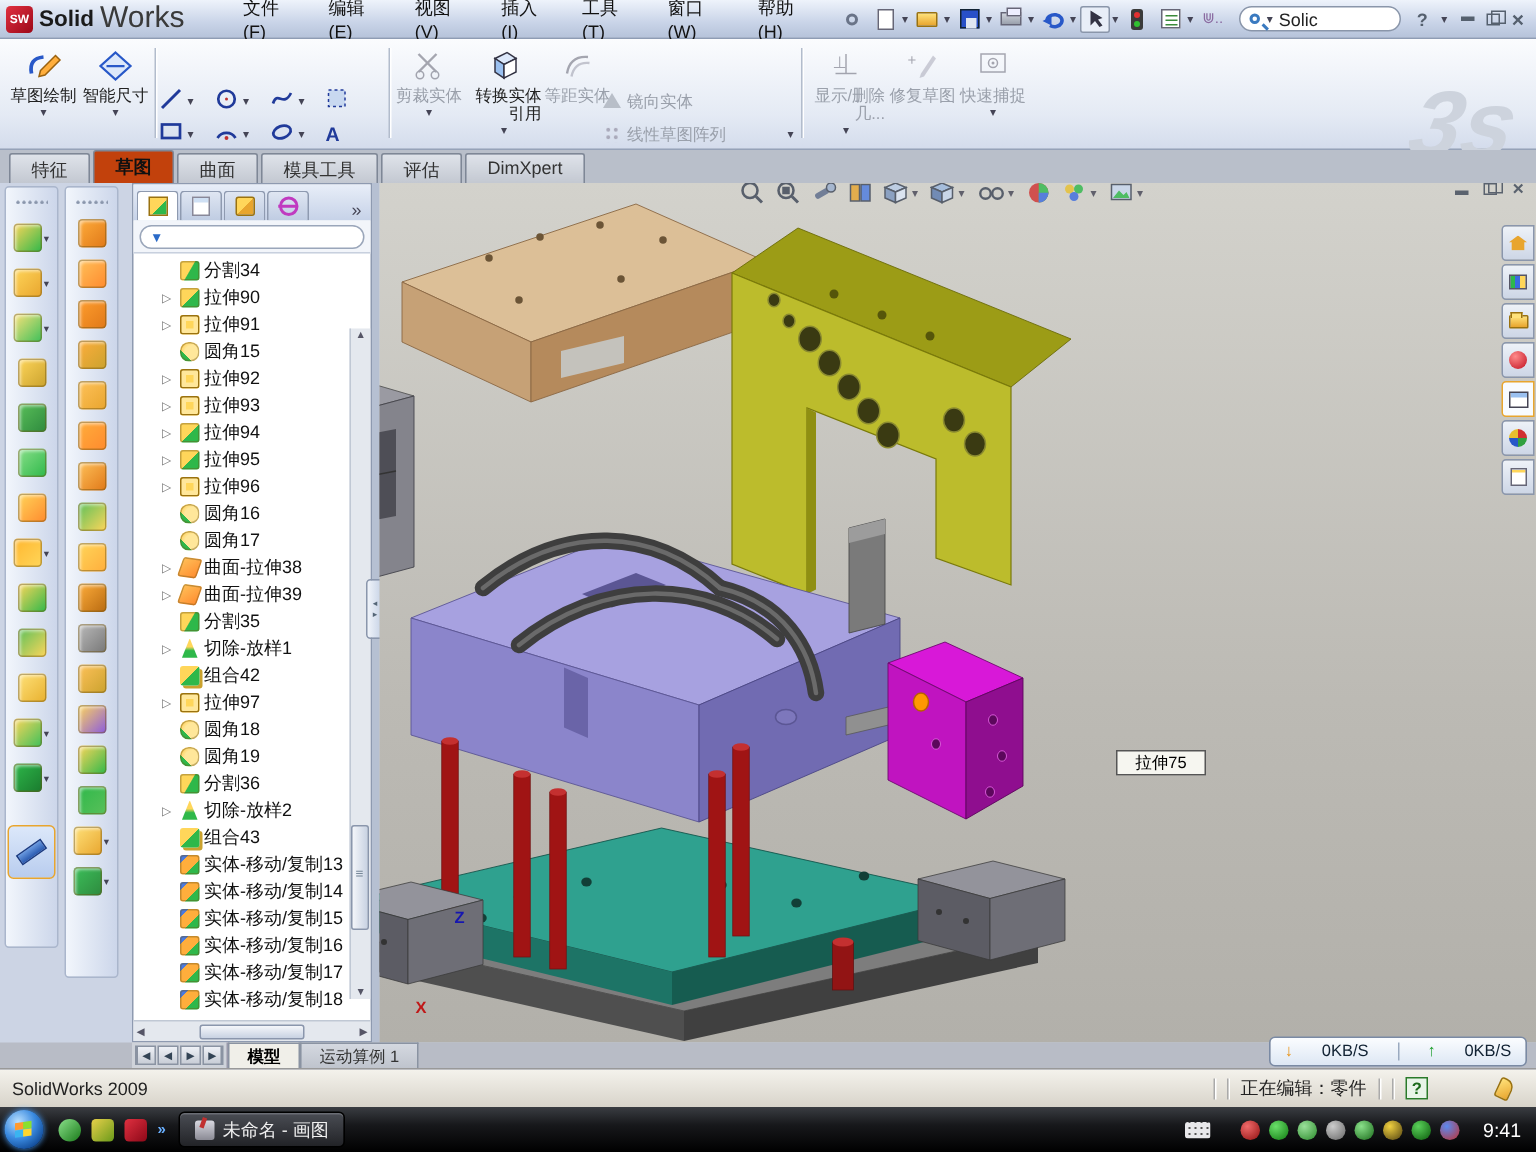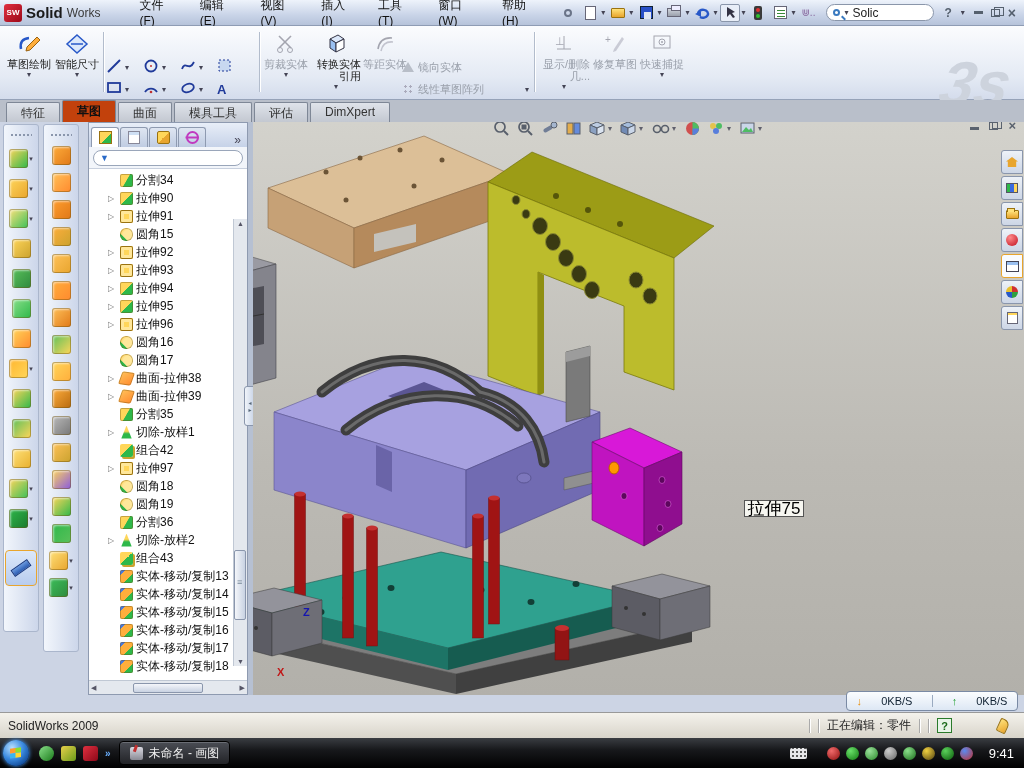--- a/index.html
+++ b/index.html
@@ -4,21 +4,21 @@
 <style>
   html,body{margin:0;padding:0;background:#666;}
   *{box-sizing:border-box;font-family:"Liberation Sans","DejaVu Sans",sans-serif;}
   #app{position:relative;width:1024px;height:768px;overflow:hidden;background:#ccd4e4;font-size:12px;color:#222;}
 
   
   .titlebar{position:absolute;left:0;top:0;width:1024px;height:26px;background:linear-gradient(180deg,#eef3fb,#c9d4e8 60%,#b6c3da);border-bottom:1px solid #8e9cb4;display:flex;align-items:center;}
   .logo{display:flex;align-items:center;gap:4px;padding:0 10px 0 4px;}
   .swcube{width:18px;height:18px;border-radius:3px;background:linear-gradient(135deg,#e03040,#9c0818);color:#fff;font-size:8px;font-weight:bold;display:flex;align-items:center;justify-content:center;}
   .logo .a{font-weight:bold;font-size:15px;color:#1a1a1a;}
-  .logo .b{font-weight:normal;font-size:12px;color:#3a3a3a;}
+  .logo .b{font-weight:normal;font-size:20px;color:#3a3a3a;}
   .menus{display:flex;margin-left:16px;}
   .menu{padding:3px 13px;color:#111;}
   .tb-ico{width:20px;height:18px;display:flex;align-items:center;justify-content:center;margin-left:2px;}
   .caret{font-size:8px;color:#445;margin:0 1px;}
   .qat{display:flex;align-items:center;margin-left:6px;}
   .ic-pin{width:8px;height:8px;border:2px solid #6a7488;border-radius:50%;position:relative;}
   .ic-new{width:11px;height:14px;background:#fff;border:1px solid #667;}
   .ic-open{width:14px;height:10px;background:linear-gradient(180deg,#ffe27a,#e8a52e);border:1px solid #9a7210;border-radius:1px;}
   .ic-save{width:13px;height:13px;background:#2850c8;border:1px solid #123;position:relative;}
   .ic-save::after{content:"";position:absolute;left:3px;top:5px;width:7px;height:7px;background:#dfe6f2;}
@@ -112,21 +112,21 @@
   
   .vp{position:absolute;left:253px;top:0;width:771px;height:573px;background:linear-gradient(180deg,#d3d2cc,#bcbab4 60%,#b2b0aa);overflow:hidden;}
   .vp svg.model{position:absolute;left:-253px;top:0;}
   .hud{position:absolute;left:232px;top:-6px;display:flex;align-items:center;gap:7px;padding:4px 8px;}
   .hudi{display:flex;align-items:center;gap:1px;opacity:.8;}
   .docbtns{position:absolute;right:8px;top:-4px;display:flex;gap:10px;align-items:center;color:#5a626e;}
   .ic-min2{width:9px;height:3px;background:#5a626e;margin-top:6px;}
   .ic-rest2{width:9px;height:8px;border:1px solid #5a626e;position:relative;}
   .ic-rest2::before{content:"";position:absolute;left:2px;top:-3px;width:8px;height:7px;border:1px solid #5a626e;}
   .ic-x{font-size:13px;font-weight:bold;}
-  .tooltip{position:absolute;left:491px;top:378px;width:60px;height:17px;background:#f6f6f0;border:1px solid #555;font-size:17px;display:flex;align-items:center;justify-content:center;color:#000;}
+  .tooltip{position:absolute;left:491px;top:378px;width:60px;height:17px;background:#f6f6f0;border:1px solid #555;font-size:11px;display:flex;align-items:center;justify-content:center;color:#000;}
   .triadlbl{position:absolute;font-size:11px;font-weight:bold;}
 
   
   .taskpane{position:absolute;right:0;top:28px;width:23px;display:flex;flex-direction:column;gap:2px;}
   .tpbtn{width:22px;height:24px;border:1px solid #8a96ac;border-radius:3px 0 0 3px;background:linear-gradient(180deg,#eef2f8,#cdd6e6);display:flex;align-items:center;justify-content:center;}
   .tpbtn[data-active="true"]{background:#f8fbff;border-color:#e8a52e;}
   .tp-home{width:12px;height:10px;background:#e8a52e;clip-path:polygon(50% 0,100% 45%,85% 45%,85% 100%,15% 100%,15% 45%,0 45%);}
   .tp-lib{width:12px;height:10px;background:linear-gradient(90deg,#2eb84a 33%,#3a6ae0 33% 66%,#ffd65a 66%);border:1px solid #556;}
   .tp-folder{width:13px;height:9px;background:linear-gradient(180deg,#ffe27a,#e8a52e);border:1px solid #9a7210;border-radius:1px;position:relative;}
   .tp-folder::before{content:"";position:absolute;left:0;top:-3px;width:6px;height:3px;background:#ffe27a;border:1px solid #9a7210;border-bottom:none;}
@@ -988,20 +988,37 @@
   </div>
 
   <div class="netbox">
     <span class="net-down">↓</span>
     <span>0KB/S</span>
     <div class="sep"></div>
     <span class="net-up">↑</span>
     <span>0KB/S</span>
   </div>
 
+  <div class="modeltabs">
+    <div class="mnav">
+      <span style="border-left-width:2px">◀</span>
+      <span>◀</span>
+      <span>▶</span>
+      <span style="border-right-width:2px">▶</span>
+    </div>
+    <div style="display:flex">
+
+    <div class="mtab" data-active="true">
+          <span>模型</span>
+        </div>
+        <div class="mtab" data-active="false">
+          <span>运动算例 1</span>
+        </div>
+      </div>
+  </div>
 
   <div class="statusbar">
     <span>SolidWorks 2009</span>
     <div class="sb-right">
       <div class="sb-sep"></div>
         <div class="sb-sep"></div>
       <span>正在编辑：零件</span>
       <div class="sb-sep"></div>
         <div class="sb-sep"></div>
       <div class="sb-help">?</div>

